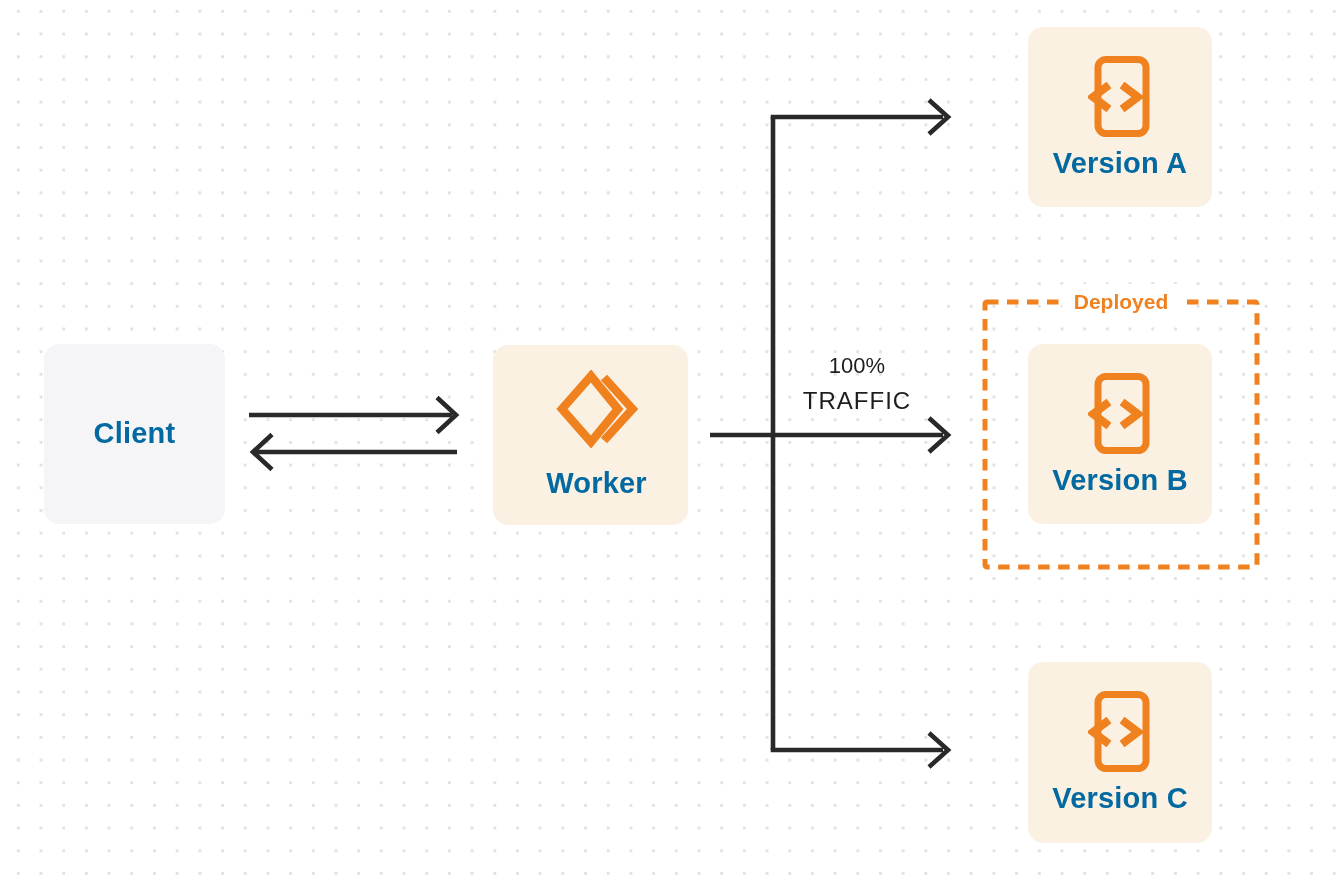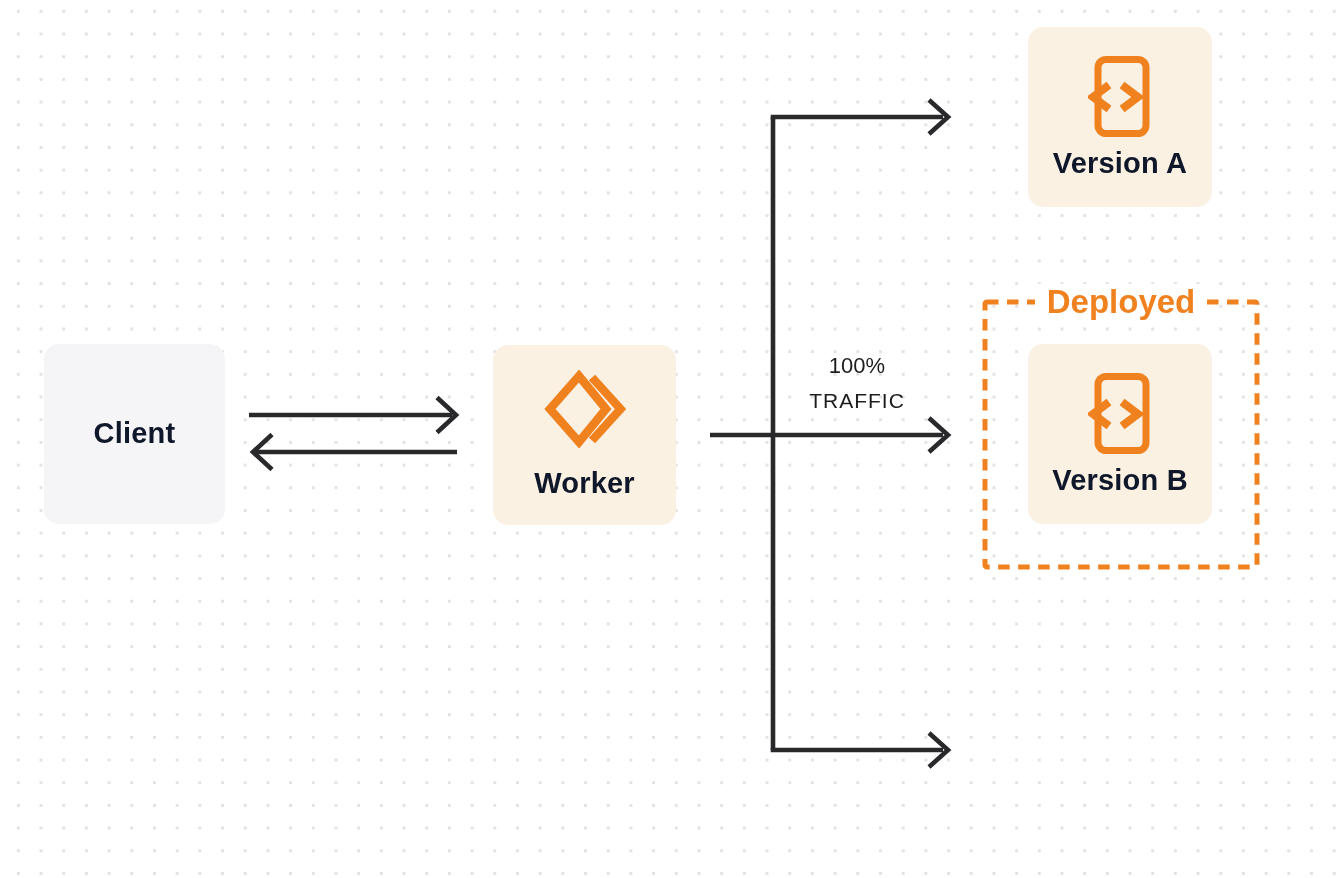--- a/index.html
+++ b/index.html
@@ -13,43 +13,43 @@
     font-family:"Liberation Sans",sans-serif;
     overflow:hidden;
   }
   .overlay{position:absolute;left:0;top:0;width:1338px;height:878px;z-index:1;}
   .node{
     position:absolute;z-index:2;
     border-radius:15px;
     display:flex;flex-direction:column;align-items:center;justify-content:center;
   }
   .node-label{
-    font-size:29px;font-weight:700;color:#0f172a;letter-spacing:.2px;line-height:1.1;
+    font-size:29px;font-weight:700;color:#0369a1;letter-spacing:.2px;line-height:1.1;
   }
   .gray-box{background:#f5f5f7;}
   .cream-box{background:#fbf1e3;}
   .client-box{left:44px;top:344px;width:181px;height:180px;text-align:center;}
-  .worker-box{left:493px;top:345px;width:183px;height:180px;gap:20px;}
+  .worker-box{left:493px;top:345px;width:183px;height:180px;gap:20px;padding-left:12px;}
   .version-a-box{left:1028px;top:27px;width:184px;height:180px;gap:9px;}
   .version-b-box{left:1028px;top:344px;width:184px;height:180px;gap:9px;align-items:center;}
   .version-c-box{left:1028px;top:662px;width:184px;height:181px;gap:9px;}
   .deployed-label-wrap{
     position:absolute;left:985px;top:284px;width:272px;
     text-align:center;z-index:3;
   }
   .deployed-label-wrap .chip{
     display:inline-block;background:#ffffff;padding:0 12px;
-    color:#f0811f;font-weight:700;font-size:33px;line-height:36px;
+    color:#f0811f;font-weight:700;font-size:21px;line-height:36px;
   }
   .traffic-label{
     position:absolute;left:781px;top:348px;width:152px;z-index:2;
     text-align:center;font-weight:400;color:#1d1d1f;
     font-size:22px;line-height:35px;
   }
-  .traffic-label .line2{letter-spacing:1px;font-size:21px;}
+  .traffic-label .line2{letter-spacing:1px;font-size:24px;}
   .icon-svg{display:block;}
 </style>
 </head>
 <body>
 
 <div class="canvas">
 
   <svg class="overlay" viewBox="0 0 1338 878" xmlns="http://www.w3.org/2000/svg">
     <g fill="none" stroke="#29292c" stroke-width="4.6" stroke-linejoin="miter">
 
@@ -107,19 +107,29 @@
     <svg class="icon-svg" width="64" height="84" viewBox="0 0 64 84" xmlns="http://www.w3.org/2000/svg">
       <g fill="none" stroke="#f0811f" stroke-linejoin="miter">
         <rect x="10" y="4.5" width="48" height="74" rx="8" stroke-width="7"></rect>
         <path d="M21 30 L5 42 L21 54" stroke-width="8"></path>
         <path d="M34 30 L50 42 L34 54" stroke-width="8"></path>
       </g>
     </svg>
     <div class="node-label">Version B</div>
   </div>
 
+  <div class="node cream-box version-c-box">
+    <svg class="icon-svg" width="64" height="84" viewBox="0 0 64 84" xmlns="http://www.w3.org/2000/svg">
+      <g fill="none" stroke="#f0811f" stroke-linejoin="miter">
+        <rect x="10" y="4.5" width="48" height="74" rx="8" stroke-width="7"></rect>
+        <path d="M21 30 L5 42 L21 54" stroke-width="8"></path>
+        <path d="M34 30 L50 42 L34 54" stroke-width="8"></path>
+      </g>
+    </svg>
+    <div class="node-label">Version C</div>
+  </div>
 
   <div class="traffic-label">
     <div class="line1">100%</div>
     <div class="line2">TRAFFIC</div>
   </div>
 
 </div>
 
 </body></html>

